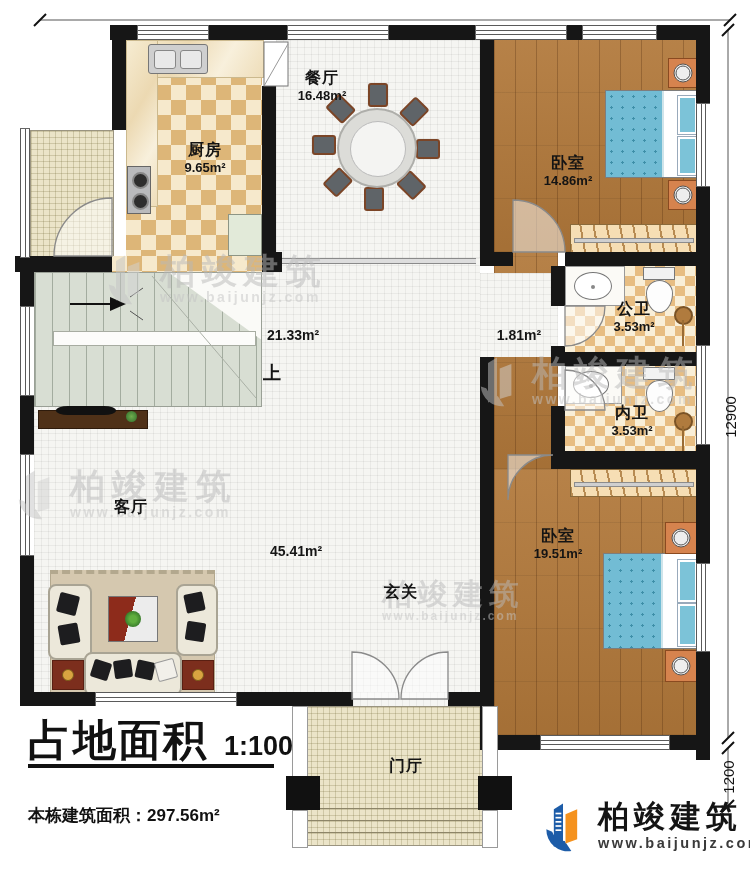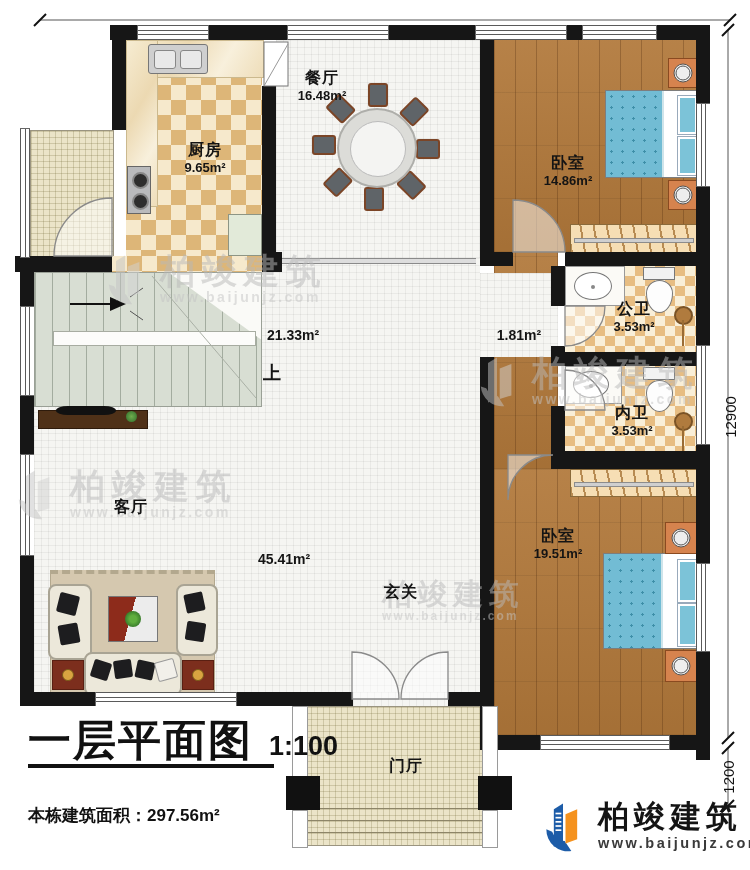--- a/index.html
+++ b/index.html
@@ -337,21 +337,21 @@
   <div class="room-label" style="left:632px;top:421px;">
     <span class="nm">内卫</span>
     <span class="ar">3.53m²</span>
   </div>
   <div class="room-label" style="left:272px;top:373px;font-size:18px;">
     <span>上</span>
   </div>
   <div class="room-label" style="left:131px;top:508px;font-family:Liberation Mono, monospace;">
     <span class="nm">客厅</span>
   </div>
-  <div class="room-label solo" style="left:284px;top:552px;margin-top:8px;">
+  <div class="room-label solo" style="left:296px;top:552px;">
     <span>45.41m²</span>
   </div>
   <div class="room-label" style="left:558px;top:544px;">
     <span class="nm">卧室</span>
     <span class="ar">19.51m²</span>
   </div>
   <div class="room-label" style="left:401px;top:592px;">
     <span class="nm">玄关</span>
   </div>
   <div class="room-label" style="left:406px;top:766px;">
@@ -359,21 +359,21 @@
   </div>
 
   <div class="dim dim-v" style="left:722px;top:448px;">
     <span>12900</span>
   </div>
   <div class="dim dim-v" style="left:720px;top:802px;width:50px;">
     <span>1200</span>
   </div>
 
   <div class="tb-title">
-    <span class="t">一层平面图</span>
+    <span class="t">占地面积</span>
     <span class="s">1:100</span>
   </div>
   <div class="tb-rule"></div>
   <div class="tb-line" style="top:804px;">
     <span>本栋建筑面积：</span><span>297.56m²</span>
   </div>
 
   <div class="logo" style="left:538px;top:797px;">
     <svg width="50" height="58" viewBox="0 0 60 64">
       <path d="M10,36 A26,26 0 0 0 40,62 L32,50 A16,16 0 0 1 17,39 Z" fill="#1d5ca8"></path>

